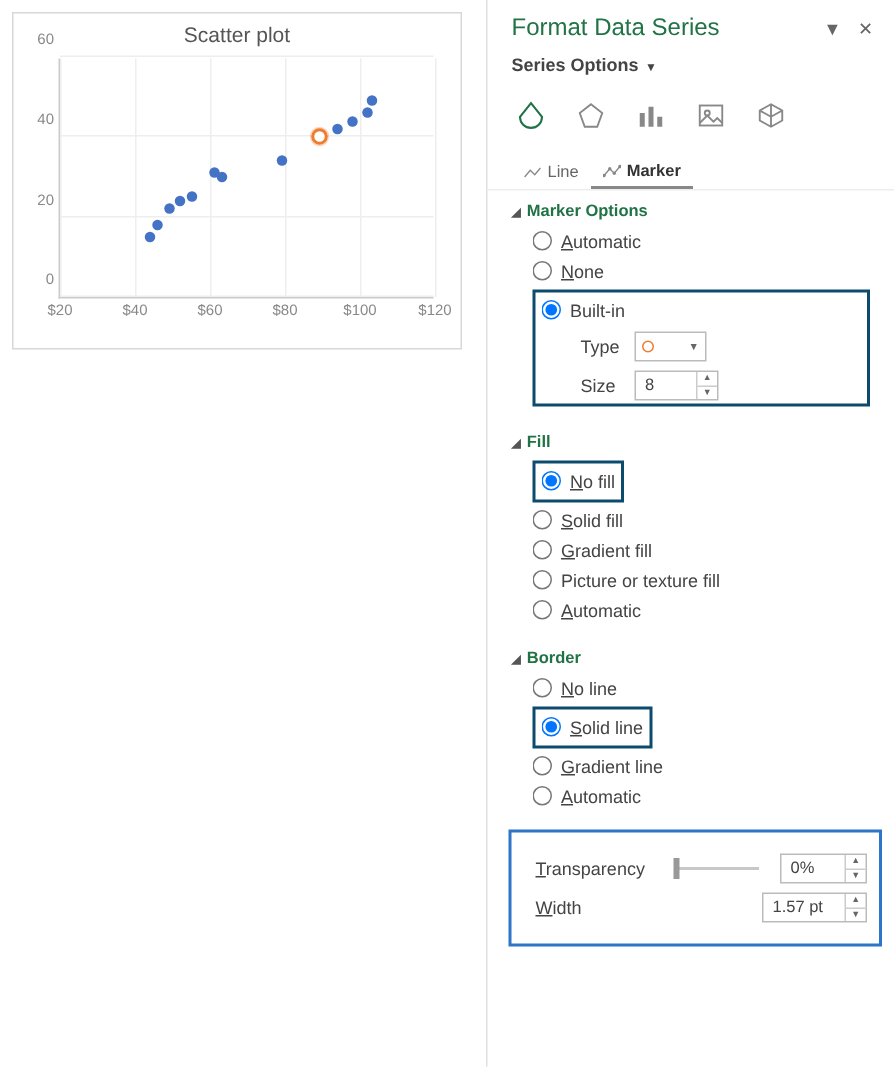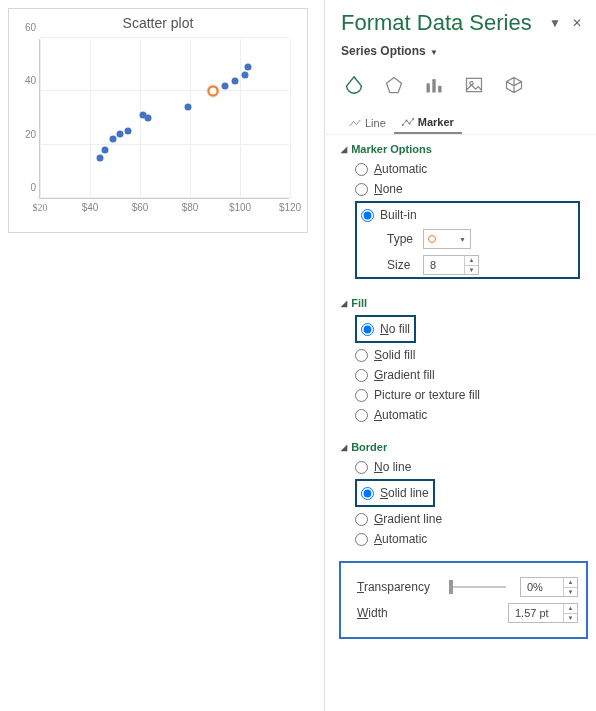--- a/index.html
+++ b/index.html
@@ -44,21 +44,21 @@
     right: 0; top: 0;
     width: 272px; height: 711px;
     border-left: 1px solid #e0e0e0;
     background: #fff;
     padding: 0;
   }
   .panel-header {
     display: flex; align-items: center;
     padding: 10px 12px 6px 16px;
   }
-  .panel-title { font-size: 22px; color: #217346; font-weight: 400; flex: 1; }
+  .panel-title { font-size: 16px; color: #217346; font-weight: 400; flex: 1; }
   .panel-header .ctrl { width: 14px; text-align: center; color: #666; font-size: 12px; margin-left: 8px; cursor: pointer; }
   .panel-sub { padding: 2px 16px 8px; font-size: 12px; color: #444; font-weight: 600; }
   .panel-sub .caret { font-size: 8px; margin-left: 2px; }
   .icon-row {
     display: flex; gap: 14px;
     padding: 6px 16px 10px;
     align-items: center;
   }
   .icon-btn {
     width: 26px; height: 26px;
@@ -74,21 +74,21 @@
     font-size: 11px;
   }
   .tab { padding: 4px 8px; cursor: pointer; display: flex; align-items: center; gap: 4px; color: #666; }
   .tab.active { font-weight: 600; color: #333; border-bottom: 2px solid #888; }
   .tab svg { width: 12px; height: 10px; }
   .section { padding: 8px 16px 4px; }
   .section-head { font-size: 11px; font-weight: 600; color: #217346; cursor: pointer; display: flex; align-items: center; gap: 4px; }
   .section-head .tri { font-size: 8px; color: #555; }
   .options { padding: 4px 0 4px 14px; }
   .radio-row {
-    display: flex; align-items: flex-end; gap: 6px;
+    display: flex; align-items: flex-start; gap: 6px;
     padding: 3px 0;
     font-size: 12px; color: #444;
   }
   .radio-row input[type=radio] { margin: 0; }
   .radio-row .u { text-decoration: underline; }
   .box-hl { border: 2px solid #0c4a6e; padding: 2px 4px; margin: 2px 0; }
   .builtin-sub { padding-left: 26px; display: grid; grid-template-columns: 36px auto; row-gap: 6px; align-items: center; font-size: 12px; margin-top: 4px; }
   .type-dd {
     width: 48px; height: 20px; border: 1px solid #bbb;
     display: inline-flex; align-items: center; justify-content: space-between;
@@ -129,21 +129,21 @@
   <div class="plot" id="plot">
       <div class="gridline-h" style="bottom: 0px;"></div>
       <div class="ylabel" style="bottom: 0px;">0</div>
       <div class="gridline-h" style="bottom: 53.3333px;"></div>
       <div class="ylabel" style="bottom: 53.3333px;">20</div>
       <div class="gridline-h" style="bottom: 106.667px;"></div>
       <div class="ylabel" style="bottom: 106.667px;">40</div>
       <div class="gridline-h" style="bottom: 160px;"></div>
       <div class="ylabel" style="bottom: 160px;">60</div>
       <div class="gridline-v" style="left: 0px;"></div>
-      <div class="xlabel" style="left: 0px; font-family: Liberation Serif, serif;">$20</div>
+      <div class="xlabel" style="left: 0px;">$20</div>
       <div class="gridline-v" style="left: 50px;"></div>
       <div class="xlabel" style="left: 50px;">$40</div>
       <div class="gridline-v" style="left: 100px;"></div>
       <div class="xlabel" style="left: 100px;">$60</div>
       <div class="gridline-v" style="left: 150px;"></div>
       <div class="xlabel" style="left: 150px;">$80</div>
       <div class="gridline-v" style="left: 200px;"></div>
       <div class="xlabel" style="left: 200px;">$100</div>
       <div class="gridline-v" style="left: 250px;"></div>
       <div class="xlabel" style="left: 250px;">$120</div>

